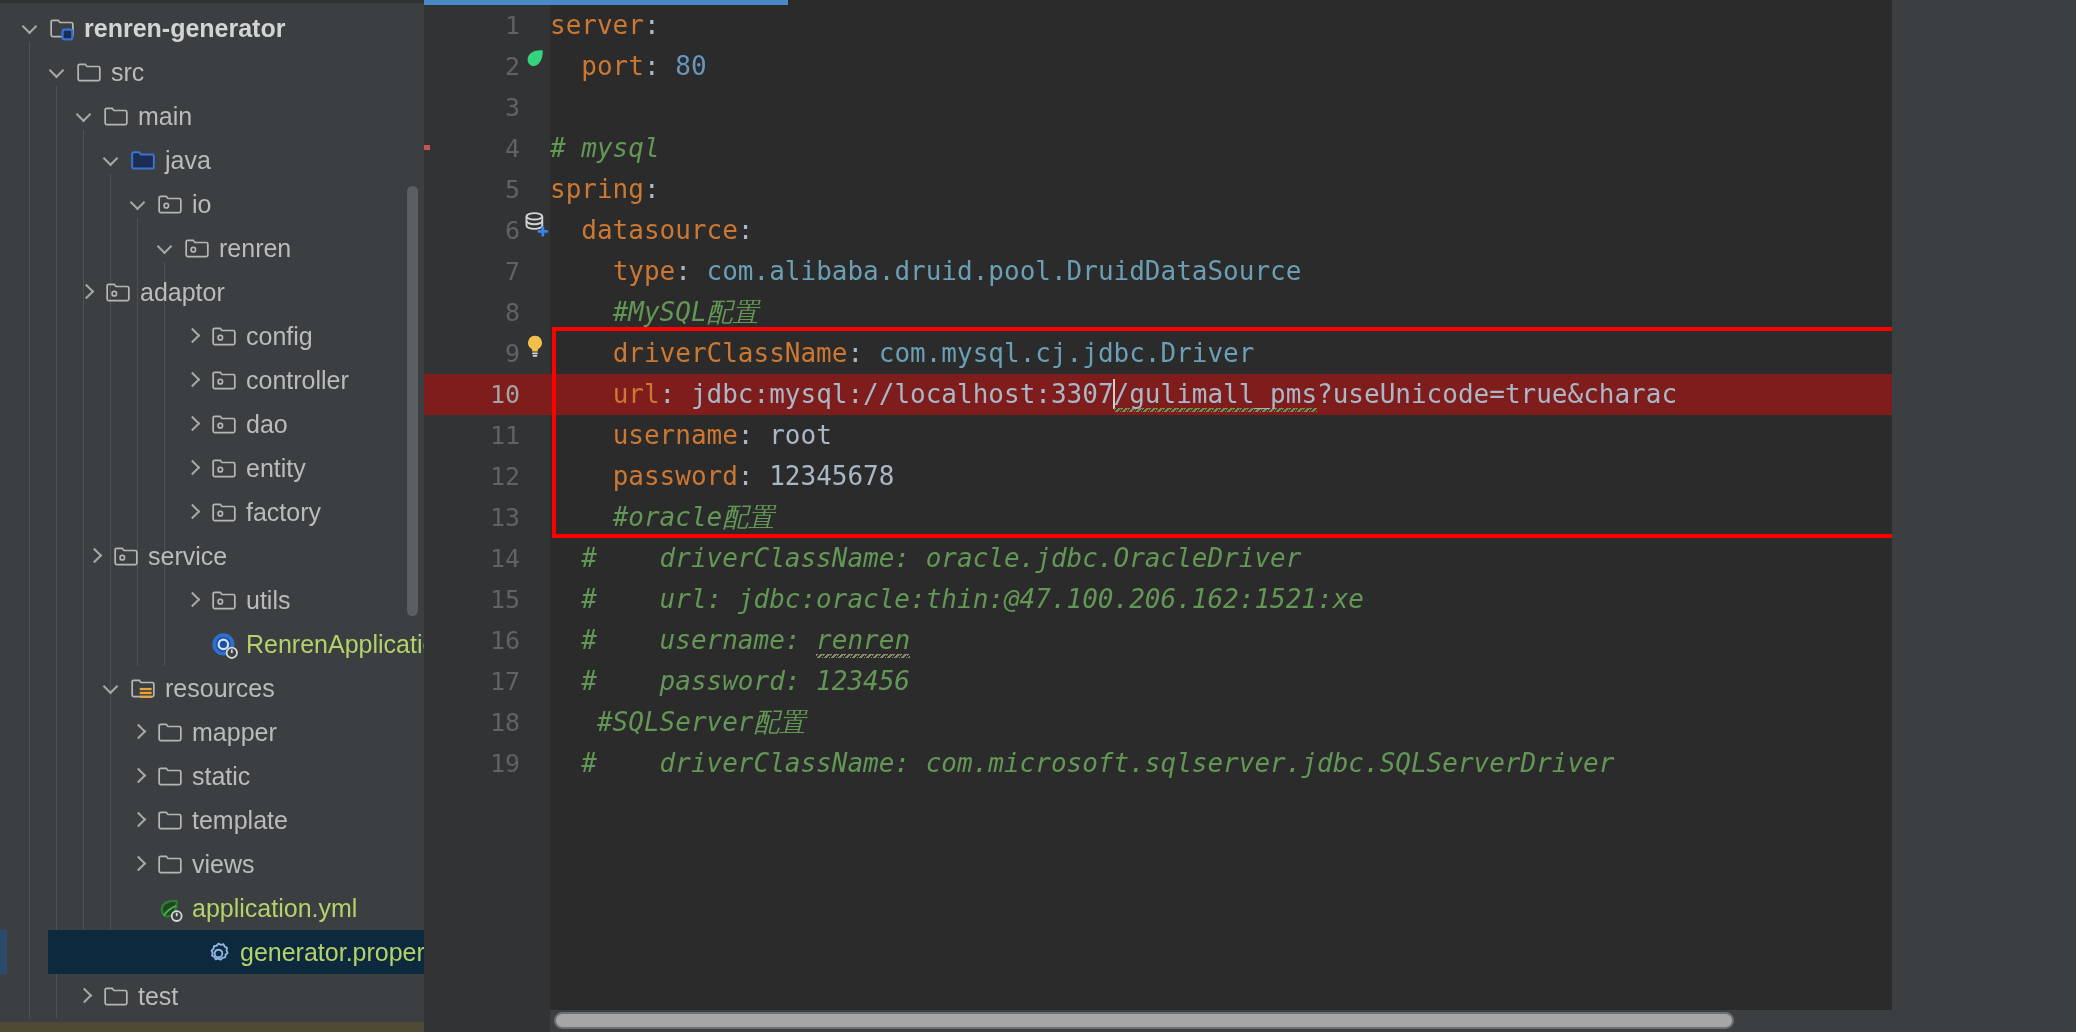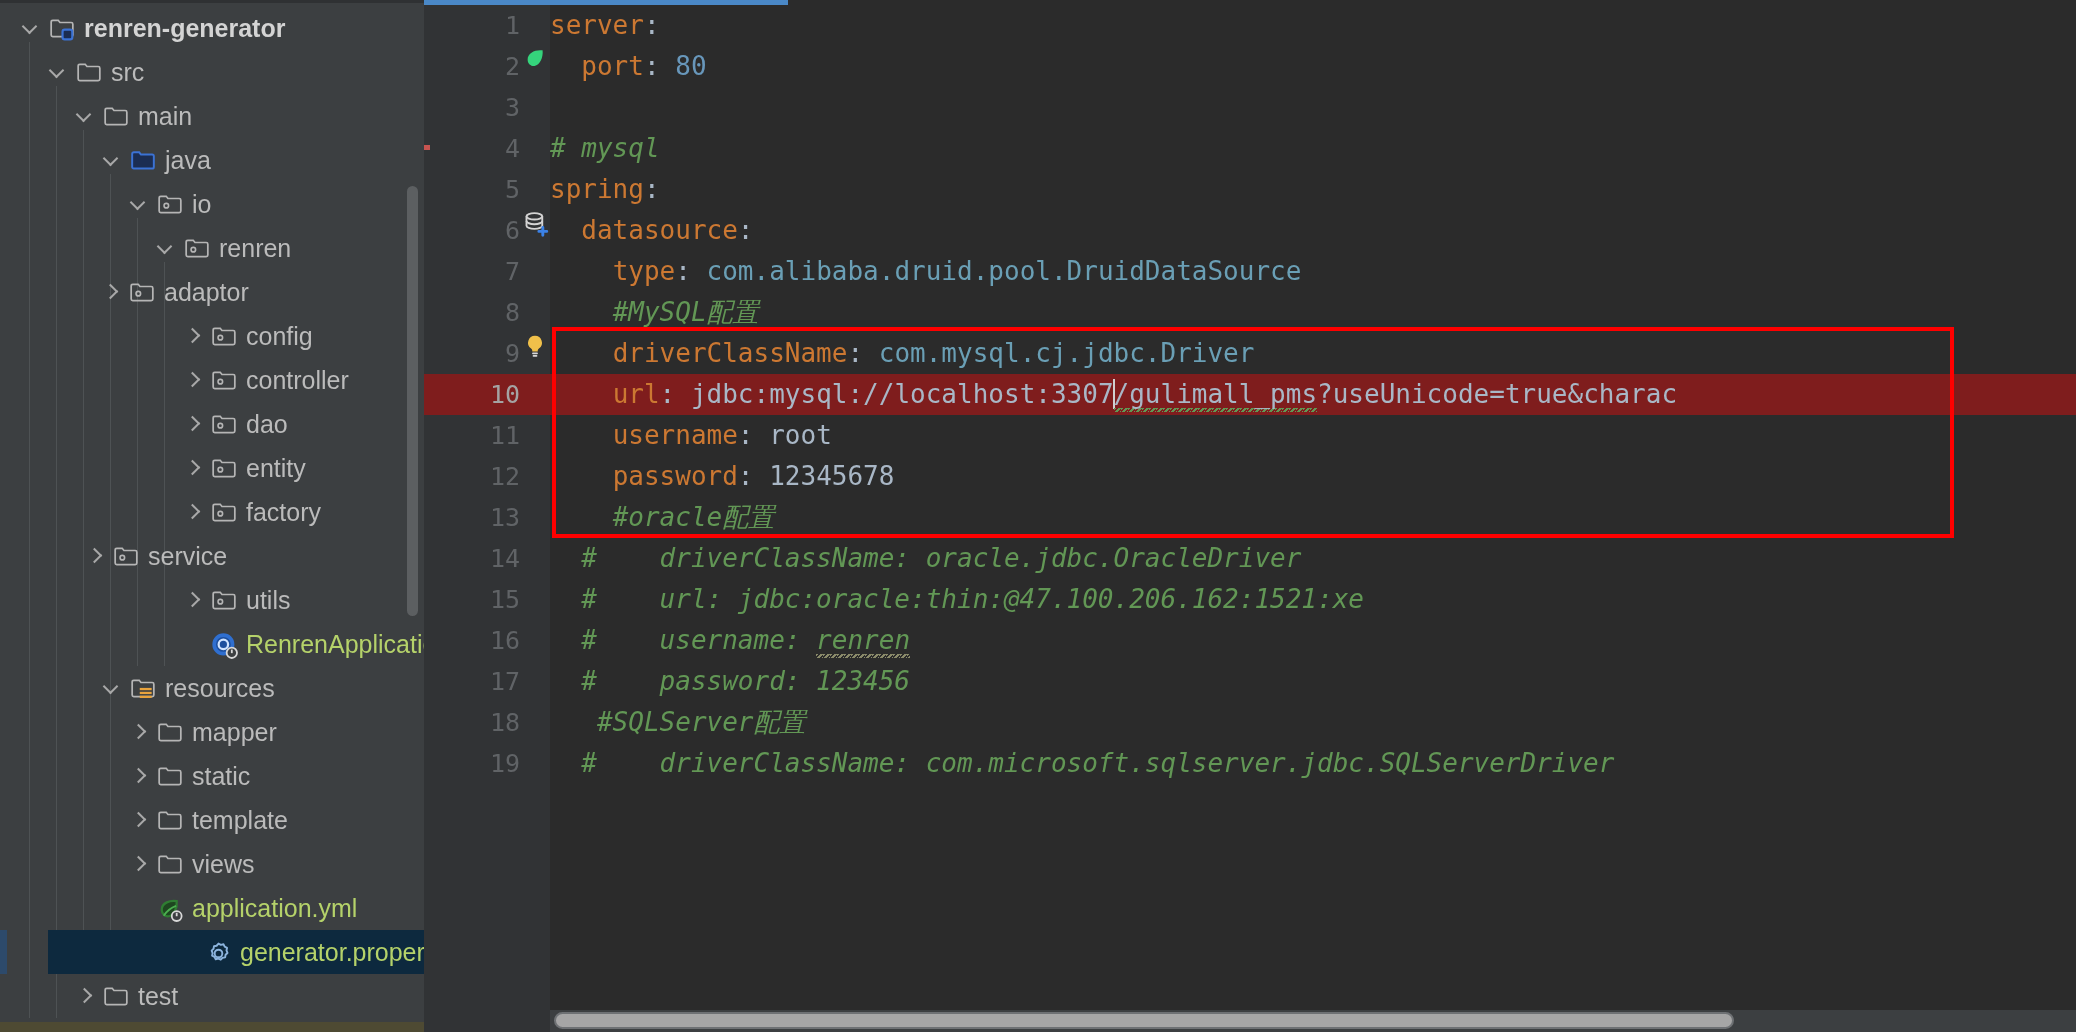--- a/index.html
+++ b/index.html
@@ -2,21 +2,21 @@
 <html><head>
 <meta charset="utf-8">
 <style>
   html,body{margin:0;padding:0;}
   body{
     width:2076px;height:1032px;overflow:hidden;
     background:#3c3f41;
     font-family:"Liberation Sans",sans-serif;
     -webkit-font-smoothing:antialiased;
   }
-  .ide{position:relative;width:2076px;height:1032px;display:flex;}
+  .ide{position:relative;width:1892px;height:1032px;display:flex;}
 
   
   .tree-pane{
     position:relative;
     width:424px;height:1032px;
     background:#3c3f41;
     overflow:hidden;
     flex:0 0 424px;
   }
   .tree-topline{position:absolute;left:0;top:0;width:424px;height:3px;background:#2f3133;}
@@ -198,21 +198,21 @@
         <div class="row" style="padding-left:151px">
           <span class="tw down"></span>
           <span class="ic">
             <svg width="26" height="26" viewBox="0 0 24 24" fill="none" xmlns="http://www.w3.org/2000/svg">
               <path d="M2 5.5A1.5 1.5 0 013.5 4h5l1.6 2h10.4A1.5 1.5 0 0122 7.5v10A1.5 1.5 0 0120.5 19h-17A1.5 1.5 0 012 17.5z" stroke="#b5b5b5" stroke-width="1.6" fill="none"></path>
               <circle cx="8.6" cy="12.6" r="2.1" stroke="#b5b5b5" stroke-width="1.5" fill="none"></circle>
             </svg>
           </span>
           <span class="label">renren</span>
         </div>
-        <div class="row" style="padding-left:96px">
+        <div class="row" style="padding-left:72px">
           <span class="tw right"></span>
           <span class="ic">
             <svg width="26" height="26" viewBox="0 0 24 24" fill="none" xmlns="http://www.w3.org/2000/svg">
               <path d="M2 5.5A1.5 1.5 0 013.5 4h5l1.6 2h10.4A1.5 1.5 0 0122 7.5v10A1.5 1.5 0 0120.5 19h-17A1.5 1.5 0 012 17.5z" stroke="#b5b5b5" stroke-width="1.6" fill="none"></path>
               <circle cx="8.6" cy="12.6" r="2.1" stroke="#b5b5b5" stroke-width="1.5" fill="none"></circle>
             </svg>
           </span>
           <span class="label">adaptor</span>
         </div>
         <div class="row" style="padding-left:178px">

